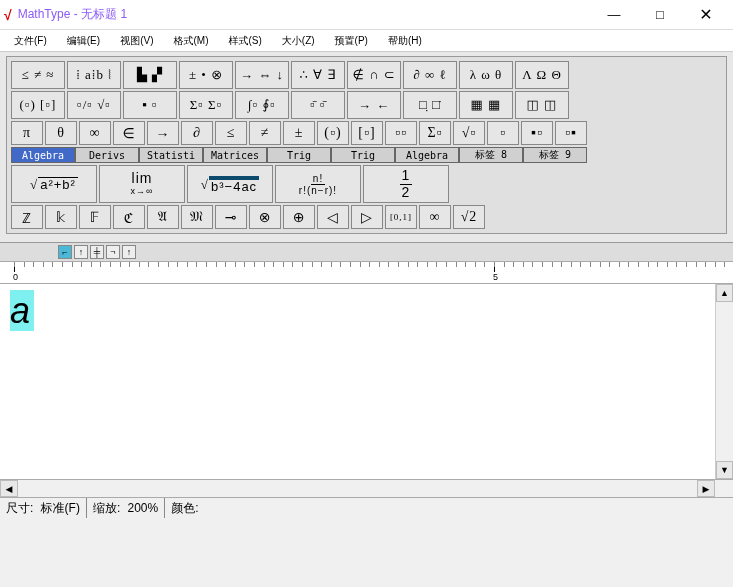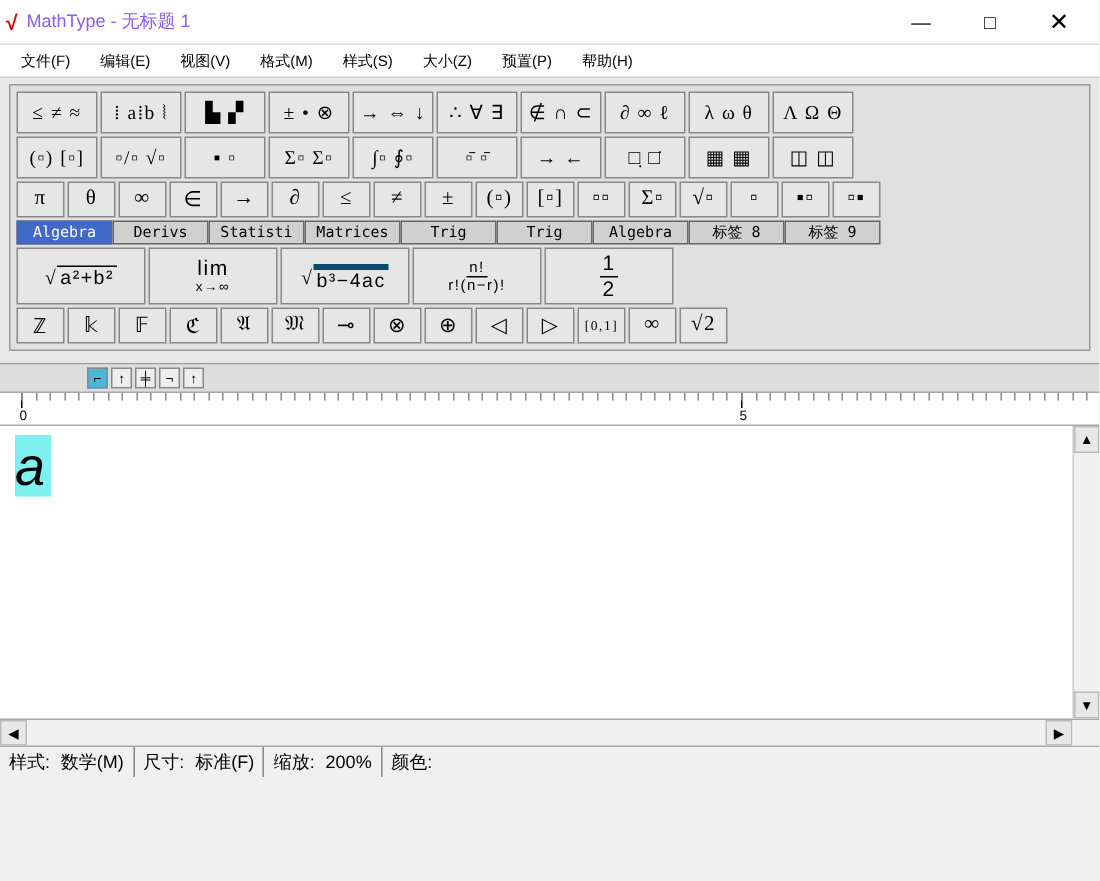--- a/index.html
+++ b/index.html
@@ -282,24 +282,20 @@
 
 <div class="hscroll-row">
   <div class="arrow">◀</div>
   <div class="track"></div>
   <div class="arrow">▶</div>
   <div class="corner"></div>
 </div>
 
 <div class="statusbar">
   <div class="seg">
-    <span>样式:</span>&nbsp;
-    <span>数学(M)</span>
-  </div>
-  <div class="seg">
     <span>尺寸:</span>&nbsp;
     <span>标准(F)</span>
   </div>
   <div class="seg">
     <span>缩放:</span>&nbsp;
     <span>200%</span>
   </div>
   <div class="seg" style="border-right:none">
     <span>颜色:</span>
   </div>

